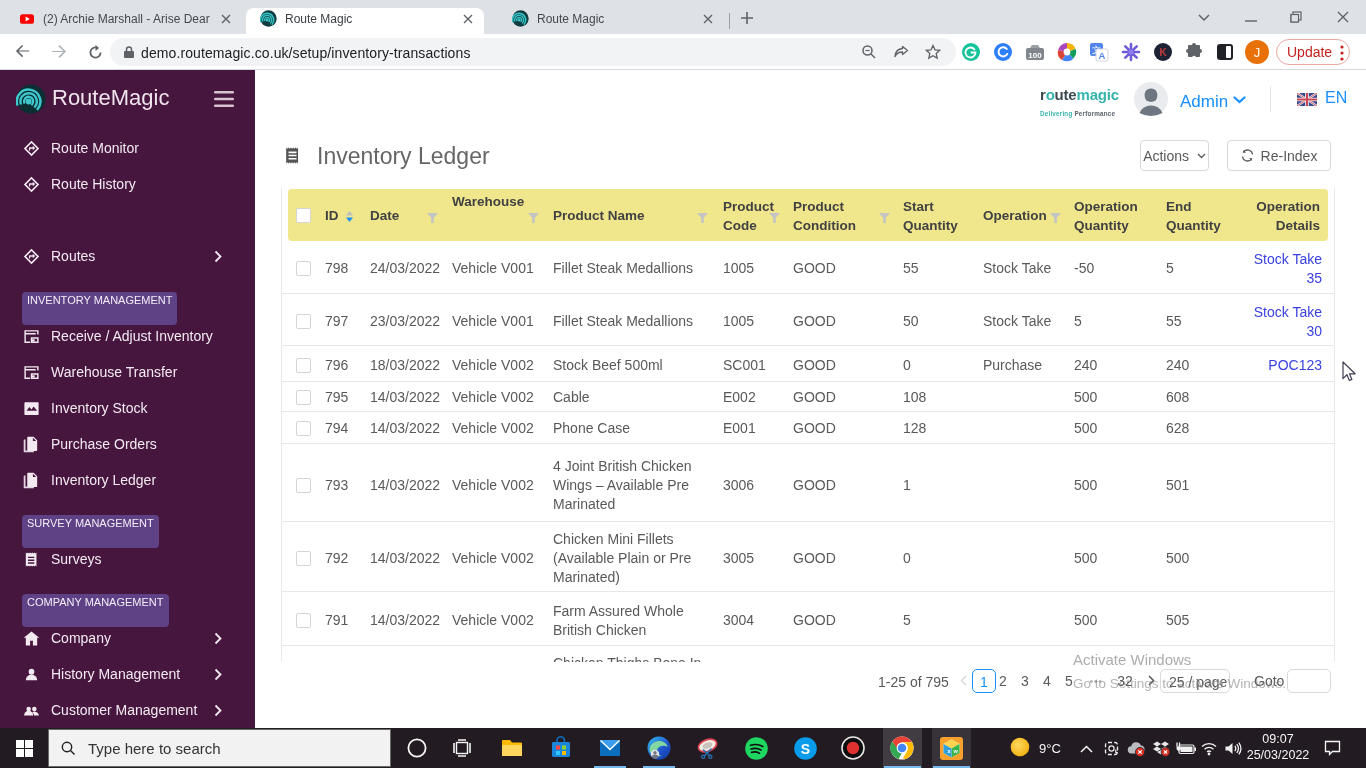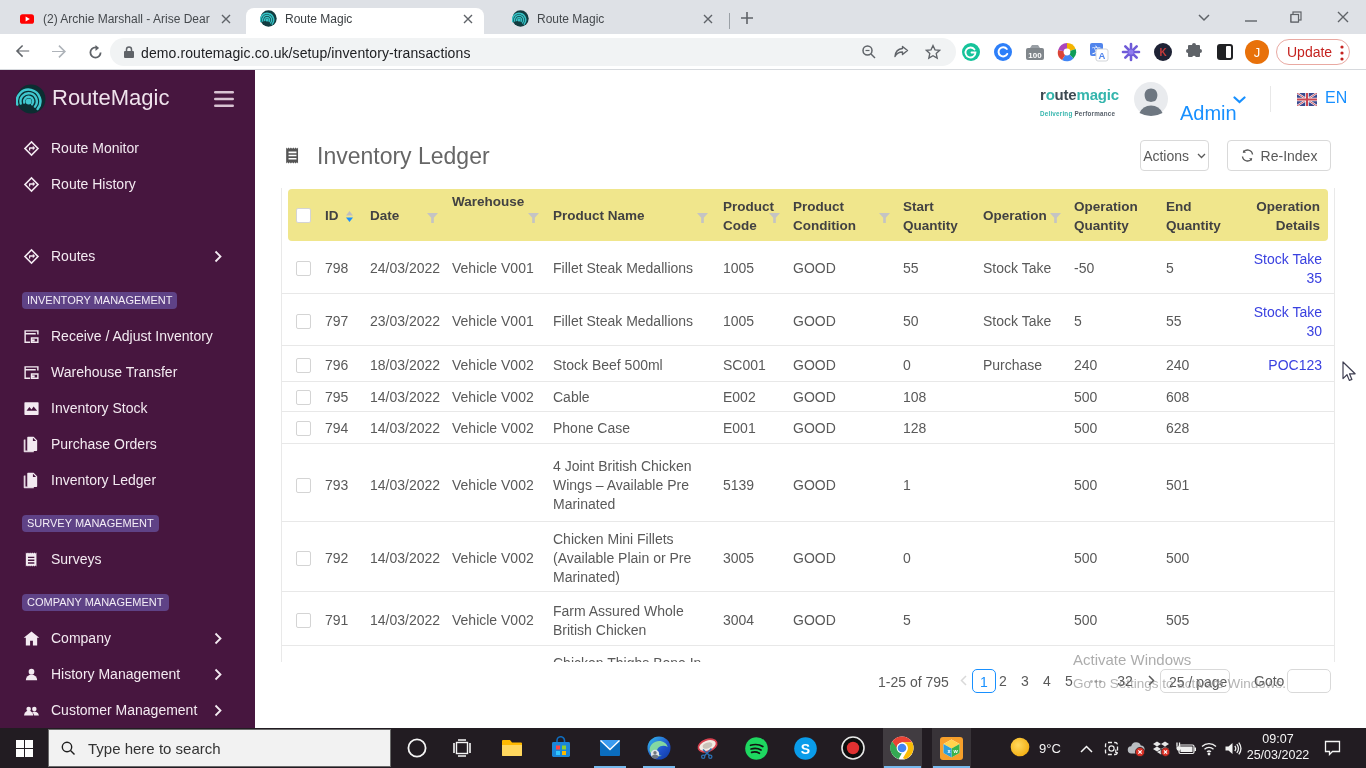--- a/index.html
+++ b/index.html
@@ -19,21 +19,21 @@
 .extic{position:absolute;top:5px;width:26px;height:26px;display:flex;align-items:center;justify-content:center}
 
 #apphead{position:absolute;left:0;top:70px;width:1366px;height:60px;background:#fff;border-bottom:1px solid #e4e4e4}
 #brand{position:absolute;left:0;top:0;width:255px;height:58px;background:#47163f}
 
 #sidebar{position:absolute;left:0;top:128px;width:255px;height:600px;background:#47163f}
 .mitem{position:absolute;left:0;width:255px;height:24px;color:#f3eaf1;font-size:14px}
 .mitem .lbl{position:absolute;left:51px;top:3px}
 .mitem svg{position:absolute;left:23px;top:3px;width:17px;height:17px}
 .mitem svg.chev{left:auto;right:33px;top:5px;width:8px;height:13px}
-.sbadge{position:absolute;left:22px;height:17px;background:#5f4286;border-radius:4px;color:#f3edf6;font-size:11px;line-height:17px;padding:0 5px}
+.sbadge{position:absolute;left:22px;height:33px;background:#5f4286;border-radius:4px;color:#f3edf6;font-size:11px;line-height:17px;padding:0 5px}
 
 #content{position:absolute;left:255px;top:128px;width:1111px;height:600px;background:#fff}
 #pgtitle{position:absolute;left:62px;top:15px;color:#666;font-size:23px}
 .topbtn{position:absolute;top:12px;height:31px;border:1px solid #d9d9d9;border-radius:4px;background:#fff;color:#595959;font-size:14px;display:flex;align-items:center;justify-content:center}
 
 #card{position:absolute;left:26px;top:60px;width:1054px;height:474px;border-left:1px solid #e9e9e9;border-right:1px solid #e9e9e9;overflow:hidden;background:#fff}
 #thead{position:absolute;left:6px;top:1px;width:1040px;height:52px;background:#f0e68c;border-radius:4px}
 .th{position:absolute;font-size:13.5px;font-weight:bold;color:#424242;line-height:19px}
 .trow{position:absolute;left:0;width:1052px;border-bottom:1px solid #e8e8e8;font-size:14px;color:#595959}
 .td{position:absolute;line-height:19px}
@@ -251,21 +251,21 @@
 
   <div style="position:absolute;left:1040px;top:16px;width:120px">
     <span style="font-size:15px;font-weight:bold;color:#3d4a52;letter-spacing:-.2px">r<span style="color:#35b5ad">o</span>ute<span style="color:#35b5ad">magic</span></span><br>
     <span style="font-size:6.3px;font-weight:bold;color:#35b5ad;letter-spacing:.2px;position:relative;top:-2px">Delivering <span style="color:#57606a">Performance</span></span>
   </div>
   <svg width="34" height="34" viewBox="0 0 34 34" style="position:absolute;left:1134px;top:12px">
       <circle cx="17" cy="17" r="17" fill="#e9ebee"></circle>
       <path d="M17 6.5c3.8 0 6.4 2.8 6.4 6.6 0 2.5-1 4.8-2.4 6l-4 .9-4-.9c-1.4-1.2-2.4-3.5-2.4-6 0-3.8 2.6-6.6 6.4-6.6z" fill="#6e7781"></path>
       <path d="M5.5 31a12.5 12.5 0 0 1 23 0q-5.5 3-11.5 3t-11.5-3z" fill="#6e7781"></path>
     </svg>
-  <span style="position:absolute;left:1180px;top:32px;font-size:20px;color:#1890ff">Admin</span>
+  <span style="position:absolute;left:1180px;top:22px;font-size:17px;color:#1890ff">Admin</span>
   <svg width="13" height="8" viewBox="0 0 13 8" style="position:absolute;left:1233px;top:26px">
       <path d="M1.5 1.5l5 4.5 5-4.5" stroke="#1890ff" stroke-width="2.2" fill="none" stroke-linecap="round"></path>
     </svg>
   <div style="position:absolute;left:1270px;top:16px;width:1px;height:26px;background:#e8e8e8"></div>
   <svg width="20" height="13" viewBox="0 0 20 13" style="position:absolute;left:1297px;top:23px">
       <rect width="20" height="13" fill="#39488f"></rect>
       <path d="M0 0l20 13M20 0L0 13" stroke="#f3f4f6" stroke-width="2.2"></path>
       <path d="M0 0l20 13M20 0L0 13" stroke="#cf5560" stroke-width="1"></path>
       <path d="M10 0v13M0 6.5h20" stroke="#f3f4f6" stroke-width="3.6"></path>
       <path d="M10 0v13M0 6.5h20" stroke="#c94753" stroke-width="2"></path>
@@ -503,21 +503,21 @@
       <div class="td" style="left:621px;top:7px">128</div>
       <div class="td" style="left:792px;top:7px">500</div>
       <div class="td" style="left:884px;top:7px">628</div>
       <div class="td" style="left:271px;top:7px">Phone Case</div>
     </div>
     <div class="trow" style="top:256px;height:78px">
       <div class="cbx" style="left:14px;top:34px"></div>
       <div class="td" style="left:43px;top:32px">793</div>
       <div class="td" style="left:88px;top:32px">14/03/2022</div>
       <div class="td" style="left:170px;top:32px">Vehicle V002</div>
-      <div class="td" style="left:441px;top:32px">5139</div>
+      <div class="td" style="left:441px;top:32px">3006</div>
       <div class="td" style="left:511px;top:32px">GOOD</div>
       <div class="td" style="left:621px;top:32px">1</div>
       <div class="td" style="left:792px;top:32px">500</div>
       <div class="td" style="left:884px;top:32px">501</div>
       <div class="td" style="left:271px;top:13px;width:162px">4 Joint British Chicken Wings – Available Pre Marinated</div>
     </div>
     <div class="trow" style="top:334px;height:70px">
       <div class="cbx" style="left:14px;top:29px"></div>
       <div class="td" style="left:43px;top:27px">792</div>
       <div class="td" style="left:88px;top:27px">14/03/2022</div>

